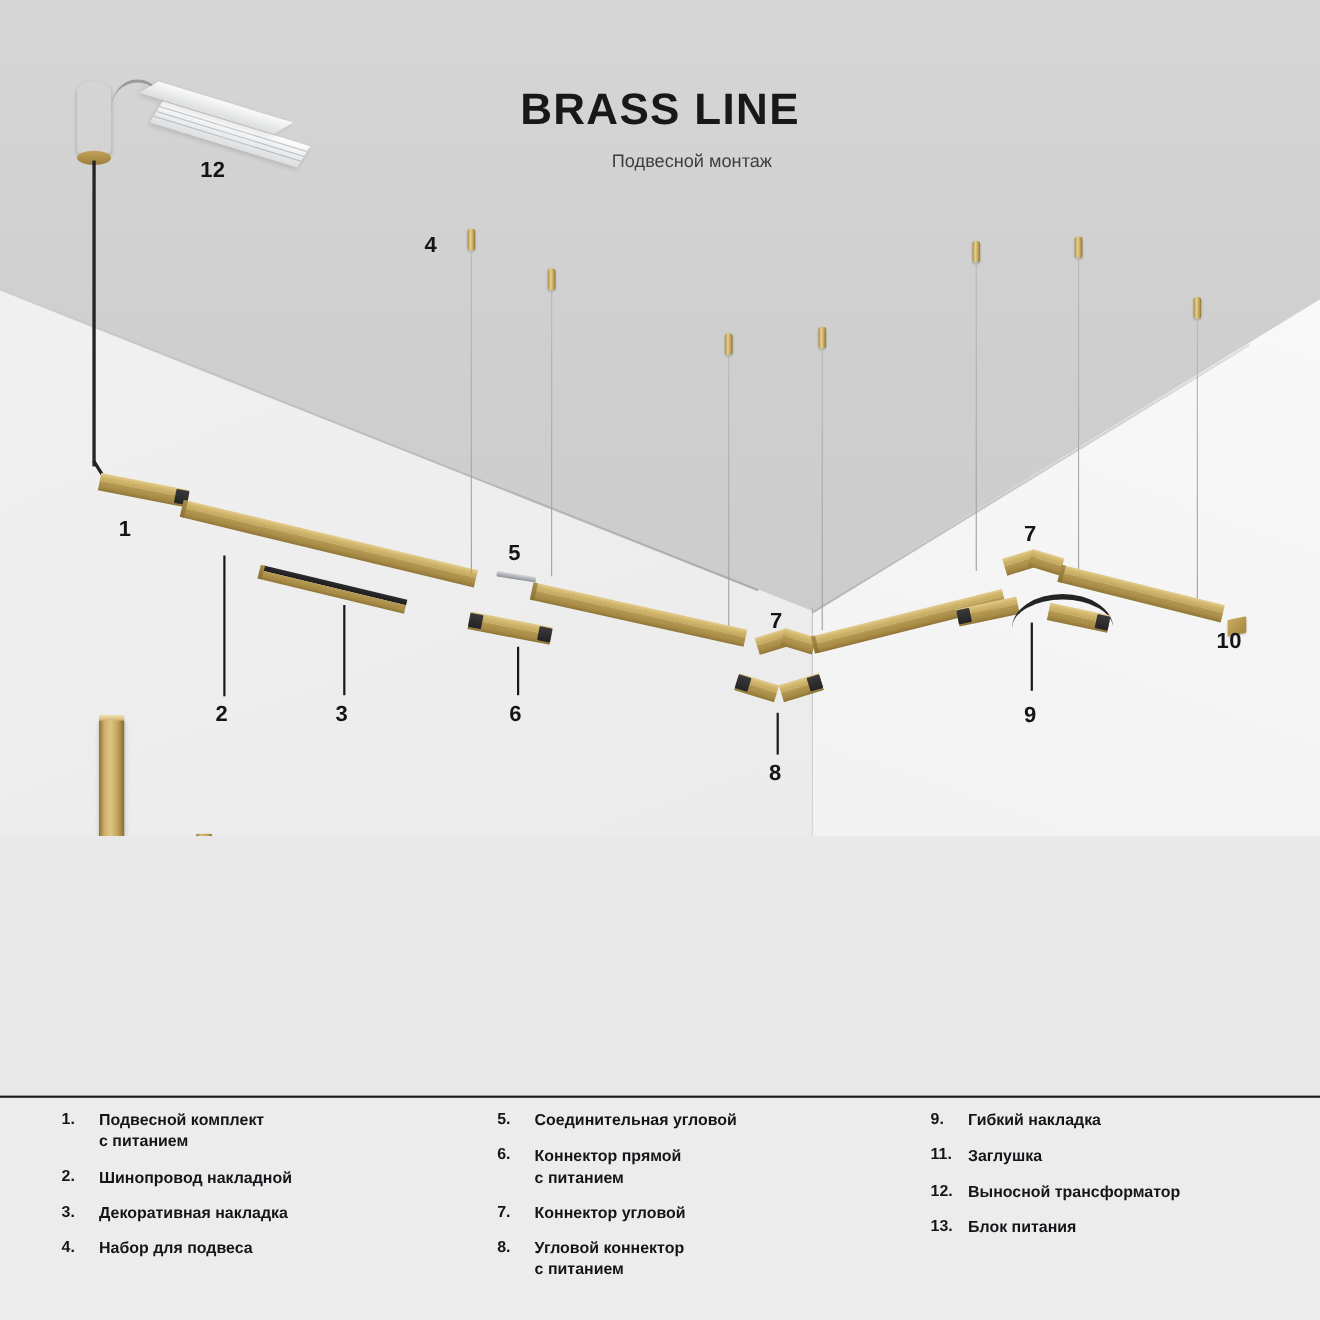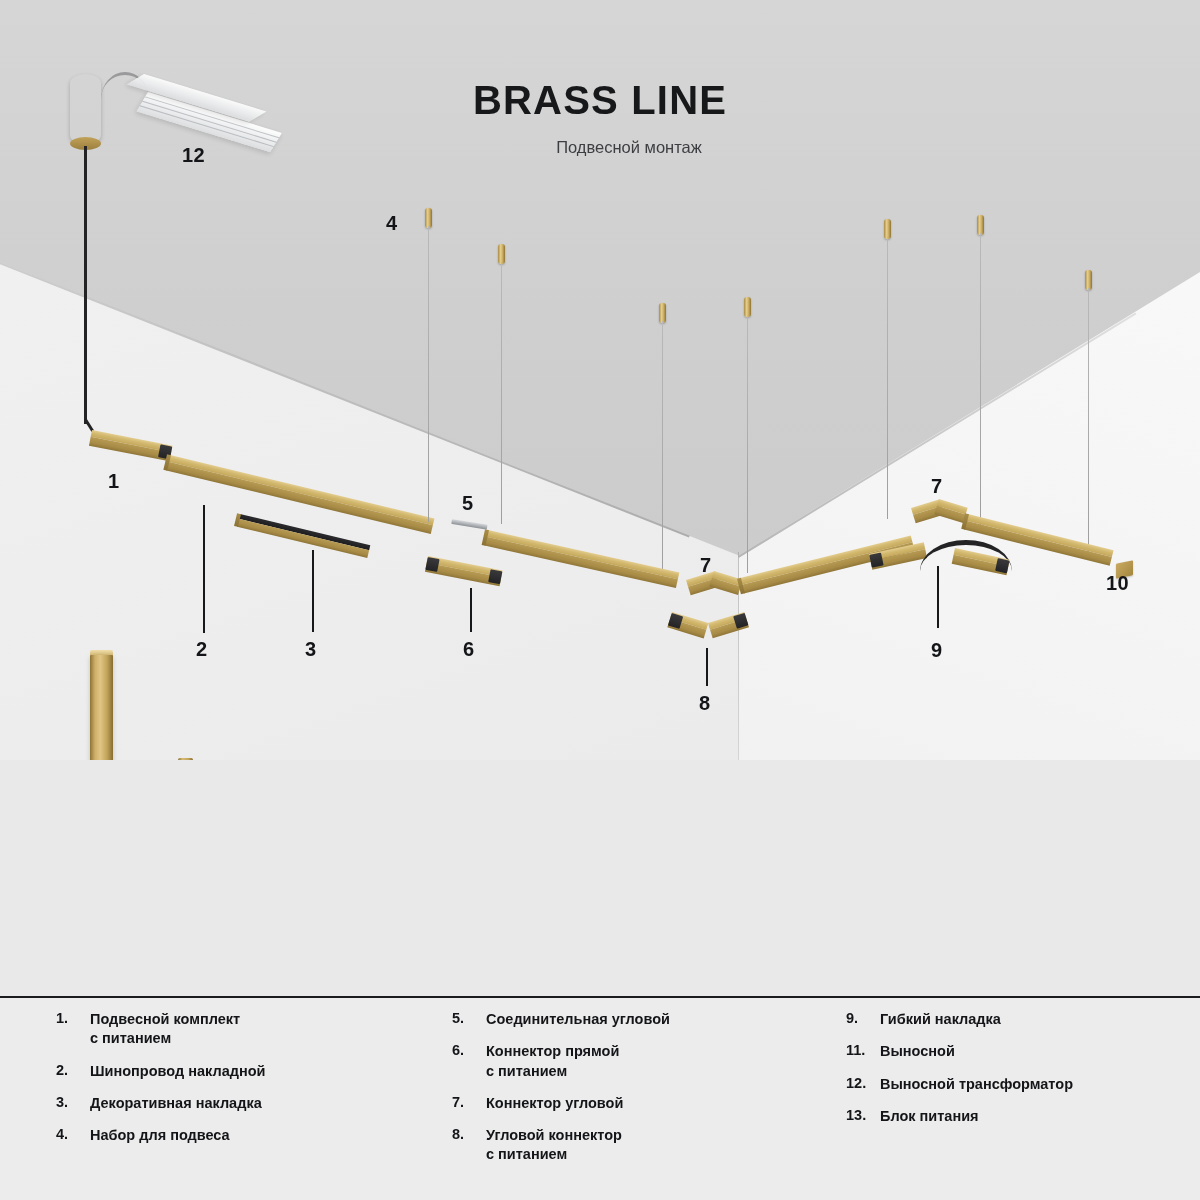--- a/index.html
+++ b/index.html
@@ -362,21 +362,21 @@
       </div>
     </div>
 
     <div class="lcol" style="left:846px;width:340px;">
       <div class="lrow">
         <div class="lnum">9.</div>
         <div class="ltext">Гибкий накладка</div>
       </div>
       <div class="lrow">
         <div class="lnum">11.</div>
-        <div class="ltext">Выносной</div>
+        <div class="ltext">Заглушка</div>
       </div>
       <div class="lrow">
         <div class="lnum">12.</div>
         <div class="ltext">Выносной трансформатор</div>
       </div>
       <div class="lrow">
         <div class="lnum">13.</div>
         <div class="ltext">Блок питания</div>
       </div>
     </div>

